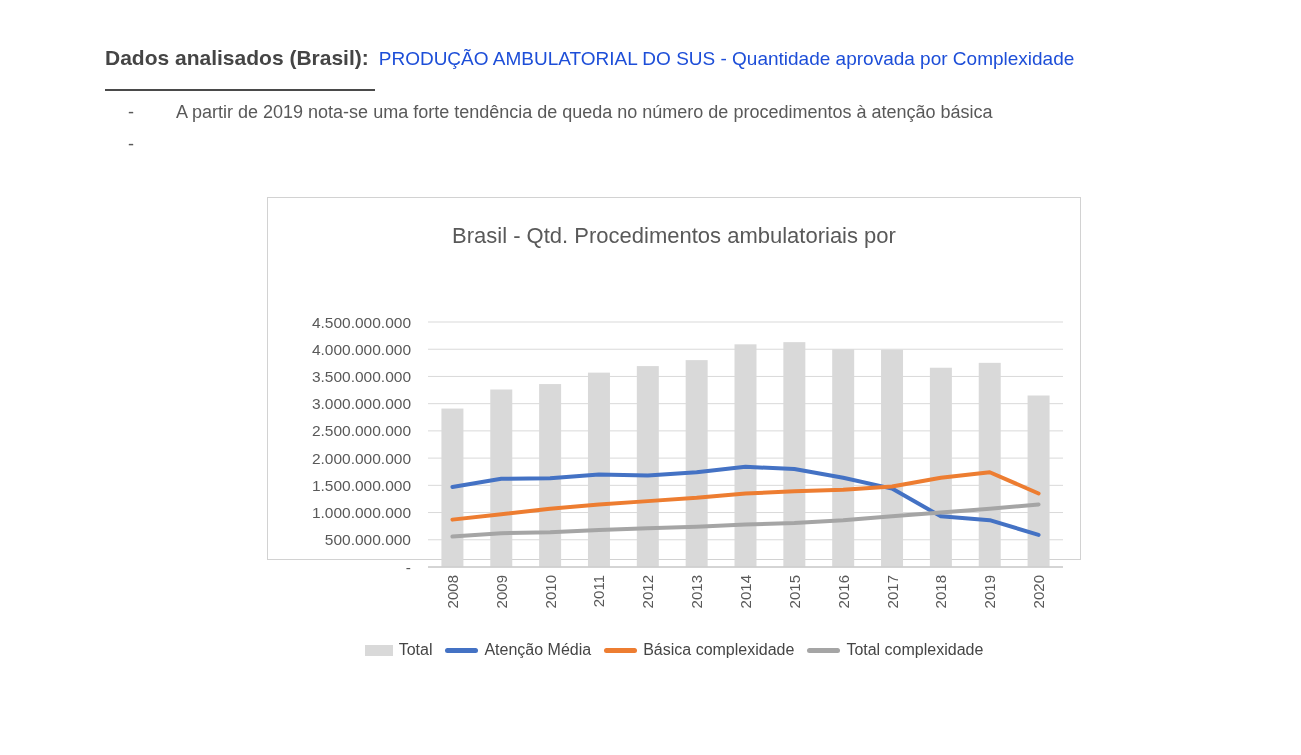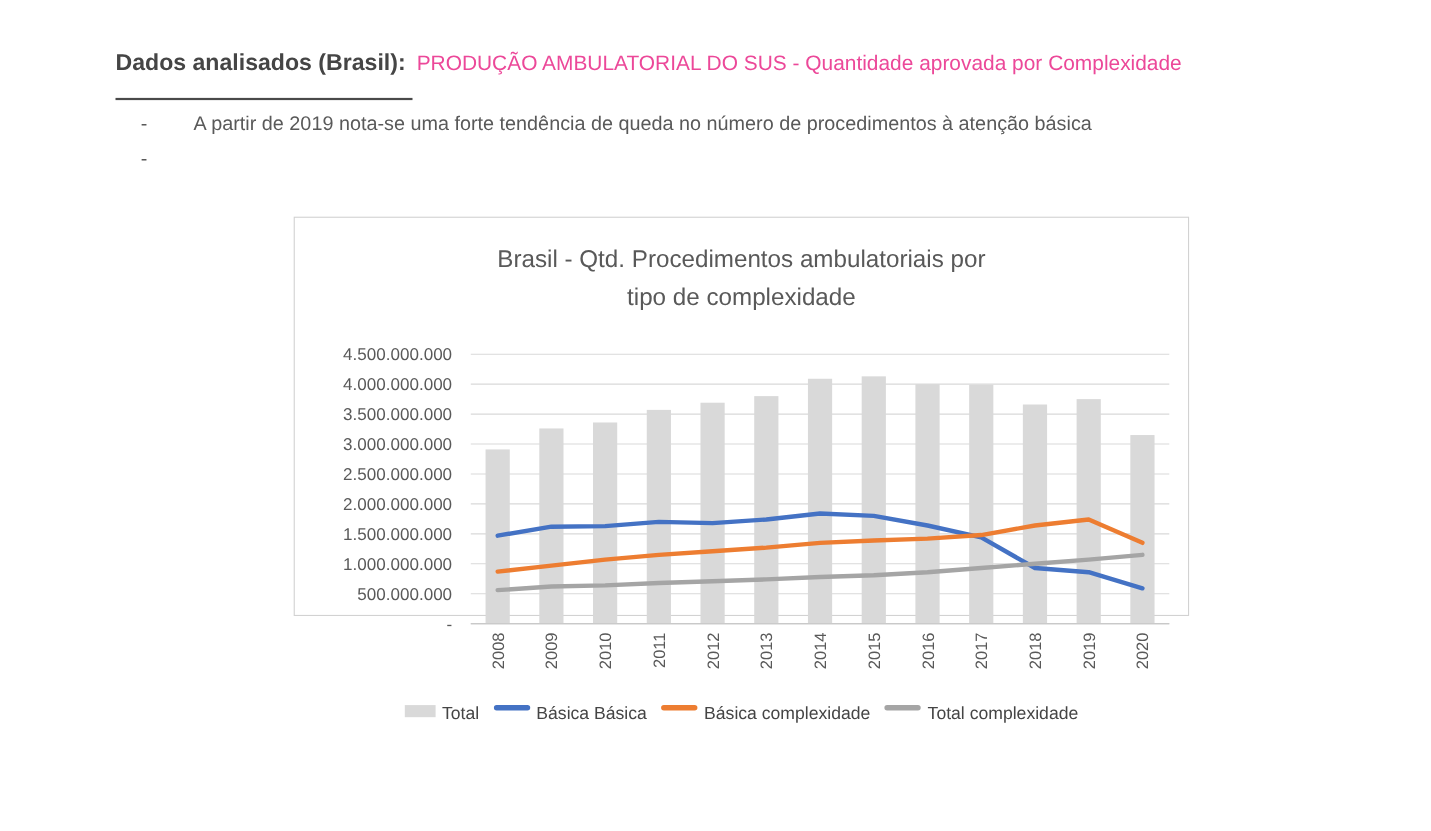--- a/index.html
+++ b/index.html
@@ -12,21 +12,21 @@
   }
   .page-title {
     position: absolute; left: 105px; top: 46px;
     white-space: nowrap;
   }
   .page-title .emph {
     font-size: 21px; font-weight: bold; color: #454545;
     border-bottom: 2px solid #4a4a4a; padding-right: 6px; padding-bottom: 20px;
   }
   .page-title .rest {
-    font-size: 19px; color: #ec4899; margin-left: 4px;
+    font-size: 19px; color: #1d4ed8; margin-left: 4px;
   }
   .bullets { position: absolute; left: 128px; top: 102px; }
   .bullet-row { display: flex; margin-bottom: 11px; color: #595959; font-size: 18px; line-height: 21px; }
   .bullet-row .marker { width: 48px; flex: 0 0 48px; }
   .chart-card {
     position: absolute; left: 267px; top: 197px;
     width: 814px; height: 363px;
     background: #ffffff;
     border: 1px solid #d2d2d2;
   }
@@ -34,21 +34,21 @@
     position: absolute; top: 21px; left: 0; width: 100%;
     text-align: center; color: #595959; font-size: 22px; line-height: 34px;
   }
   .chart-svg { position: absolute; left: 0; top: 100px; width: 812px; height: 330px; }
   .chart-svg text { font-family: "Liberation Sans", sans-serif; fill: #595959; }
   .legend {
     position: absolute; left: 0; top: 443px; width: 100%;
     display: flex; justify-content: center; align-items: center; gap: 13px;
     color: #454545; font-size: 16px;
   }
-  .legend-item { display: flex; align-items: flex-start; gap: 6px; white-space: nowrap; }
+  .legend-item { display: flex; align-items: center; gap: 6px; white-space: nowrap; }
   .swatch-bar { width: 28px; height: 11px; background: #d9d9d9; display: inline-block; }
   .swatch-line { width: 33px; height: 5px; border-radius: 2.5px; display: inline-block; }
 </style>
 </head>
 <body>
 
 <div class="page-title">
   <span class="emph">Dados analisados (Brasil):</span><span class="rest">PRODUÇÃO AMBULATORIAL DO SUS - Quantidade aprovada por Complexidade</span>
 </div>
 
@@ -58,21 +58,20 @@
     <span>A partir de 2019 nota-se uma forte tendência de queda no número de procedimentos à atenção básica</span>
   </div>
   <div class="bullet-row">
     <span class="marker">-</span>
   </div>
 </div>
 
 <div class="chart-card">
   <div class="chart-title">
     <div>Brasil - Qtd. Procedimentos ambulatoriais por</div>
-    <div>tipo de complexidade</div>
   </div>
   <svg class="chart-svg" viewBox="0 0 812 330" width="812" height="330">
       <line x1="160" y1="269" x2="795" y2="269" stroke="#c6c6c6" stroke-width="1"></line>
       <text x="143" y="274.5" text-anchor="end" font-size="15.5" fill="#595959">-</text>
       <line x1="160" y1="241.77777777777777" x2="795" y2="241.77777777777777" stroke="#d9d9d9" stroke-width="1"></line>
       <text x="143" y="247.27777777777777" text-anchor="end" font-size="15.5" fill="#595959">500.000.000</text>
       <line x1="160" y1="214.55555555555554" x2="795" y2="214.55555555555554" stroke="#d9d9d9" stroke-width="1"></line>
       <text x="143" y="220.05555555555554" text-anchor="end" font-size="15.5" fill="#595959">1.000.000.000</text>
       <line x1="160" y1="187.33333333333334" x2="795" y2="187.33333333333334" stroke="#d9d9d9" stroke-width="1"></line>
       <text x="143" y="192.83333333333334" text-anchor="end" font-size="15.5" fill="#595959">1.500.000.000</text>
@@ -119,21 +118,21 @@
       <polyline points="184.42307692307693,221.63333333333333 233.26923076923077,216.1888888888889 282.11538461538464,210.74444444444444 330.96153846153845,206.38888888888889 379.8076923076923,203.1222222222222 428.65384615384613,199.85555555555555 477.5,195.5 526.3461538461538,193.32222222222222 575.1923076923076,191.6888888888889 624.0384615384615,188.42222222222222 672.8846153846154,179.7111111111111 721.7307692307693,174.26666666666665 770.5769230769231,195.5" fill="none" stroke="#ed7d31" stroke-width="4" stroke-linejoin="round" stroke-linecap="round"></polyline>
       <polyline points="184.42307692307693,238.51111111111112 233.26923076923077,235.24444444444444 282.11538461538464,234.15555555555557 330.96153846153845,231.97777777777776 379.8076923076923,230.34444444444443 428.65384615384613,228.7111111111111 477.5,226.53333333333333 526.3461538461538,224.9 575.1923076923076,222.17777777777778 624.0384615384615,218.36666666666667 672.8846153846154,214.55555555555554 721.7307692307693,210.74444444444444 770.5769230769231,206.38888888888889" fill="none" stroke="#a5a5a5" stroke-width="4" stroke-linejoin="round" stroke-linecap="round"></polyline>
     </svg>
   <div class="legend">
       <span class="legend-item">
         <span class="swatch-bar" style="background: rgb(217, 217, 217);"></span>
         <span>Total</span>
       </span>
       <span class="legend-item">
         <span class="swatch-line" style="background: rgb(68, 114, 196);"></span>
-        <span>Básica Básica</span>
+        <span>Atenção Média</span>
       </span>
       <span class="legend-item">
         <span class="swatch-line" style="background: rgb(237, 125, 49);"></span>
         <span>Básica complexidade</span>
       </span>
       <span class="legend-item">
         <span class="swatch-line" style="background: rgb(165, 165, 165);"></span>
         <span>Total complexidade</span>
       </span>
     </div>

